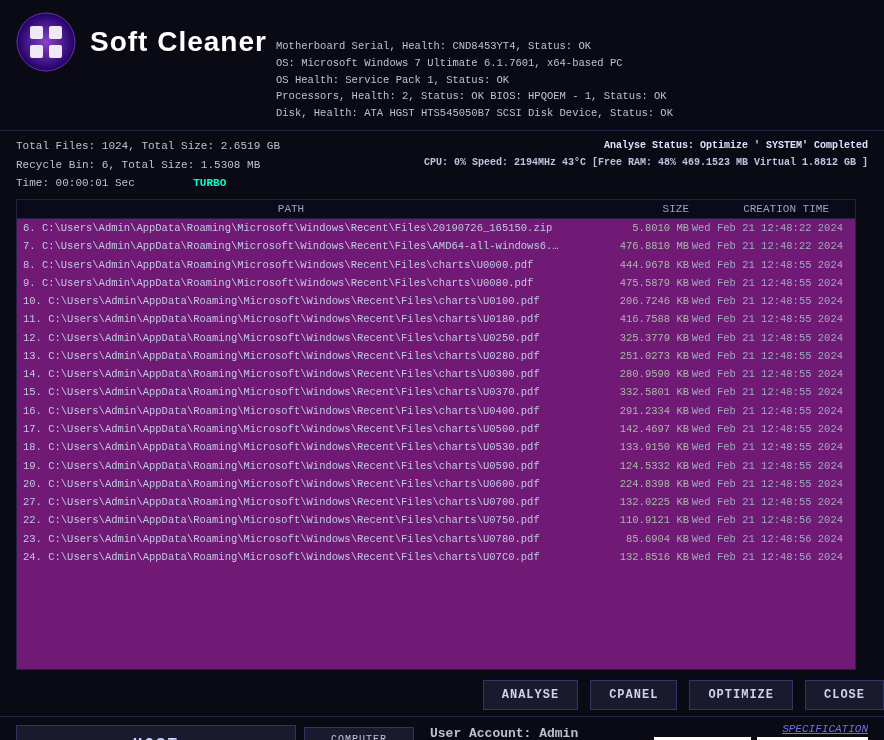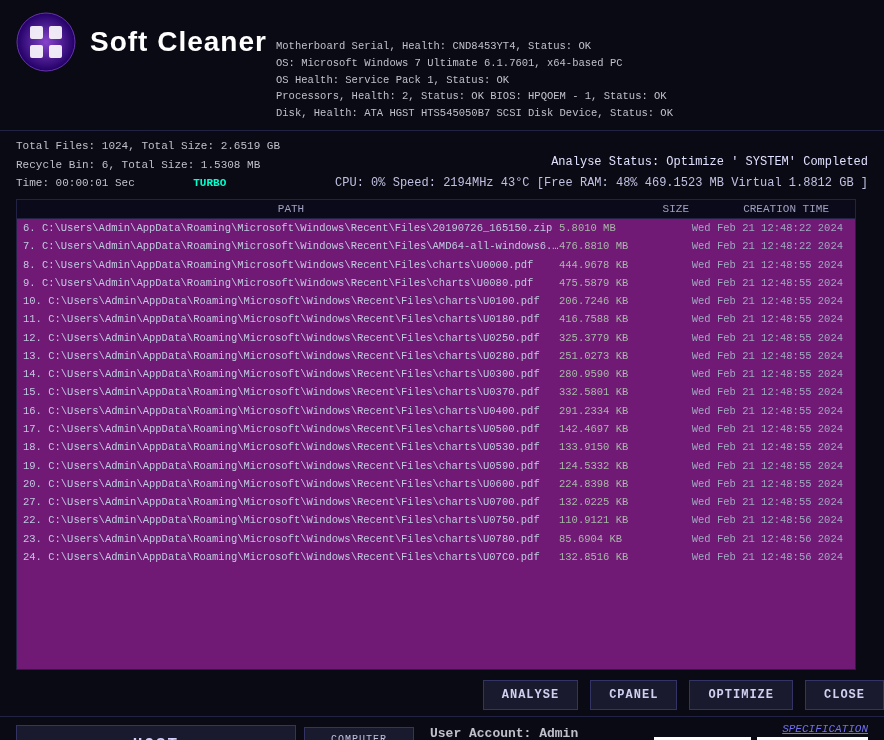--- a/index.html
+++ b/index.html
@@ -46,32 +46,33 @@
       line-height: 1.6;
       padding-top: 2px;
       margin-top: 24px;
     }
 
     
     .stats-bar {
       padding: 6px 16px 2px 16px;
       display: flex;
       justify-content: space-between;
-      align-items: flex-end;
+      align-items: flex-start;
     }
     .stats-left {
       font-size: 11px;
       color: #c0c0cc;
       line-height: 1.7;
     }
     .stats-right {
       text-align: right;
-      font-size: 12px;
+      font-size: 10px;
       color: #c0c0cc;
       line-height: 1.7;
+      font-weight: bold;
     }
     .turbo {
       color: #00ffcc;
       font-weight: bold;
       margin-left: 32px;
     }
     .analyse-status {
       color: #e0e0ff;
     }
     .cpu-status {
@@ -108,21 +109,21 @@
     .file-list-body::-webkit-scrollbar-thumb { background: #333366; border: 2px solid #0a0a1a; }
     .file-row {
       display: grid;
       grid-template-columns: 1fr 130px 160px;
       padding: 1px 6px;
       color: #b0b8d0;
       font-size: 10.5px;
       line-height: 1.55;
     }
     .file-row .col-path { white-space: nowrap; overflow: hidden; text-overflow: ellipsis; color: #c0c8e0; }
-    .file-row .col-size { color: #a8b8a8; }
+    .file-row .col-size { text-align: right; color: #a8b8a8; }
     .file-row .col-date { text-align: right; padding-right: 6px; color: #a0a8c0; }
 
     
     .action-buttons {
       display: flex;
       justify-content: flex-end;
       padding: 6px 0;
       gap: 12px;
     }
     .action-btn {

